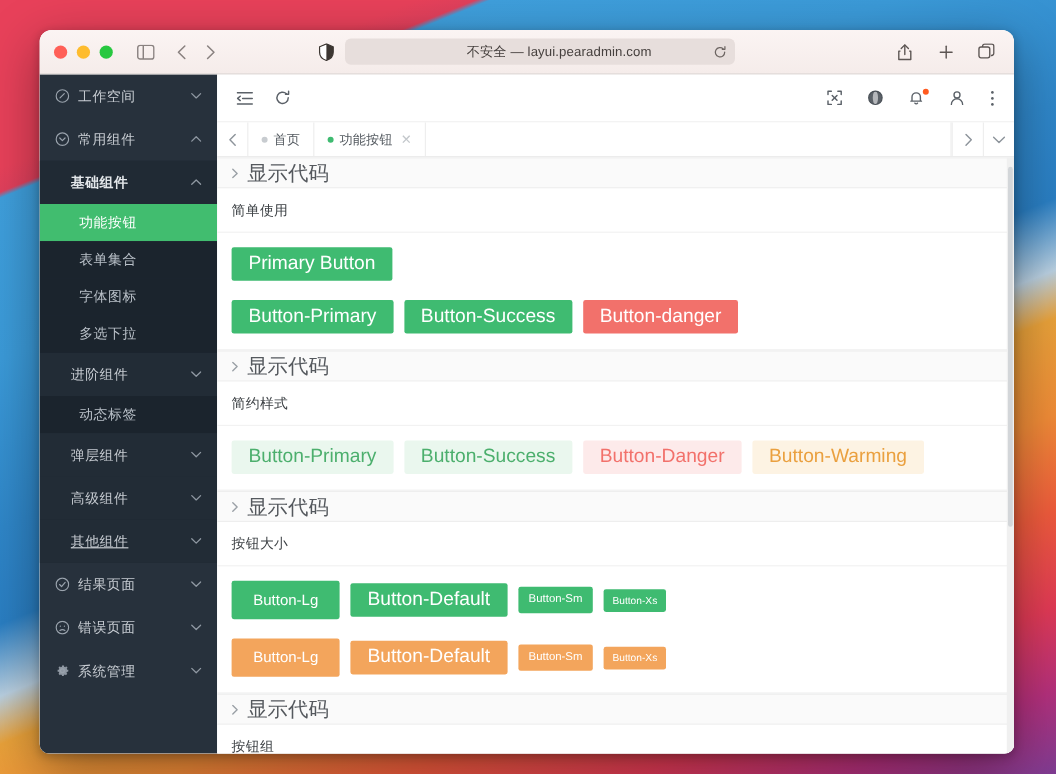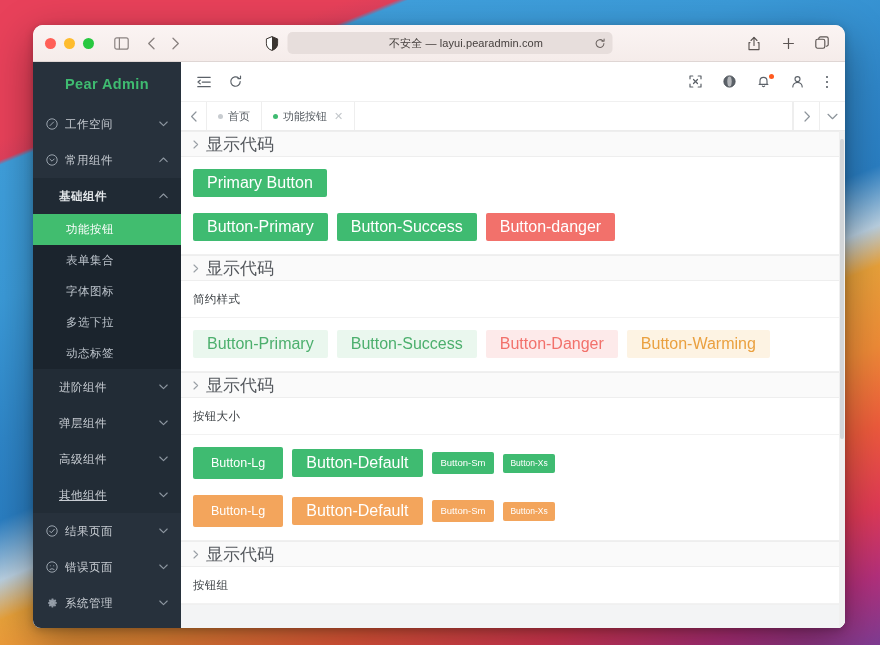--- a/index.html
+++ b/index.html
@@ -233,21 +233,20 @@
               <rect x="0.8" y="3.2" width="9" height="9" rx="1.7"></rect>
               <path d="M3.8 3.2 V2.6 a1.8 1.8 0 0 1 1.8 -1.8 h5.8 a1.8 1.8 0 0 1 1.8 1.8 v5.8 a1.8 1.8 0 0 1 -1.8 1.8 h-0.6"></path>
             </svg>
         </div>
       </div>
     </div>
 
     <div id="page">
 
       <div id="sidebar">
-        <div id="brand">Pear Admin</div>
 
         <div class="nav-item">
           <span class="nicon">
             <svg width="12" height="12" viewBox="0 0 12 12" fill="none" stroke="currentColor" stroke-width="1">
                 <circle cx="6" cy="6" r="5.2"></circle>
                 <polyline points="4,7.6 7.6,4" stroke-linecap="round"></polyline>
               </svg>
           </span>
           <span class="nlabel">工作空间</span>
           <span class="chev">
@@ -288,31 +287,31 @@
           </div>
           <div class="nav-item lvl3">
             <span class="nlabel">表单集合</span>
           </div>
           <div class="nav-item lvl3">
             <span class="nlabel">字体图标</span>
           </div>
           <div class="nav-item lvl3">
             <span class="nlabel">多选下拉</span>
           </div>
-          <div class="nav-item lvl3">
-            <span class="nlabel">动态标签</span>
-          </div>
-
           <div class="nav-item lvl2" style="background:#222c36;font-weight:normal;color:#c7ccd2;">
             <span class="nlabel">进阶组件</span>
             <span class="chev">
               <svg width="9" height="6" viewBox="0 0 9 6" fill="none" stroke="currentColor" stroke-width="1.1" stroke-linecap="round" stroke-linejoin="round">
                   <polyline points="0.8,1 4.5,4.6 8.2,1"></polyline>
                 </svg>
             </span>
+          </div>
+
+          <div class="nav-item lvl3">
+            <span class="nlabel">动态标签</span>
           </div>
           <div class="nav-item lvl2" style="background:#222c36;font-weight:normal;color:#c7ccd2;">
             <span class="nlabel">弹层组件</span>
             <span class="chev">
               <svg width="9" height="6" viewBox="0 0 9 6" fill="none" stroke="currentColor" stroke-width="1.1" stroke-linecap="round" stroke-linejoin="round">
                   <polyline points="0.8,1 4.5,4.6 8.2,1"></polyline>
                 </svg>
             </span>
           </div>
           <div class="nav-item lvl2" style="background:#222c36;font-weight:normal;color:#c7ccd2;align-items:center;">
@@ -476,20 +475,21 @@
             <div class="codebar">
               <span class="ch">
                 <svg width="6" height="9" viewBox="0 0 6 9" fill="none" stroke="currentColor" stroke-width="1.15" stroke-linecap="round" stroke-linejoin="round">
                     <polyline points="1,1 4.6,4.5 1,8"></polyline>
                   </svg>
               </span>
               <span>显示代码</span>
             </div>
 
             <div class="card">
+              <div class="card-title">简单使用</div>
               <div class="btn-row">
                 <button class="btn primary md">Primary Button</button>
               </div>
               <div class="btn-row last">
                 <button class="btn primary md">Button-Primary</button>
                 <button class="btn success md">Button-Success</button>
                 <button class="btn danger md">Button-danger</button>
               </div>
             </div>
 

